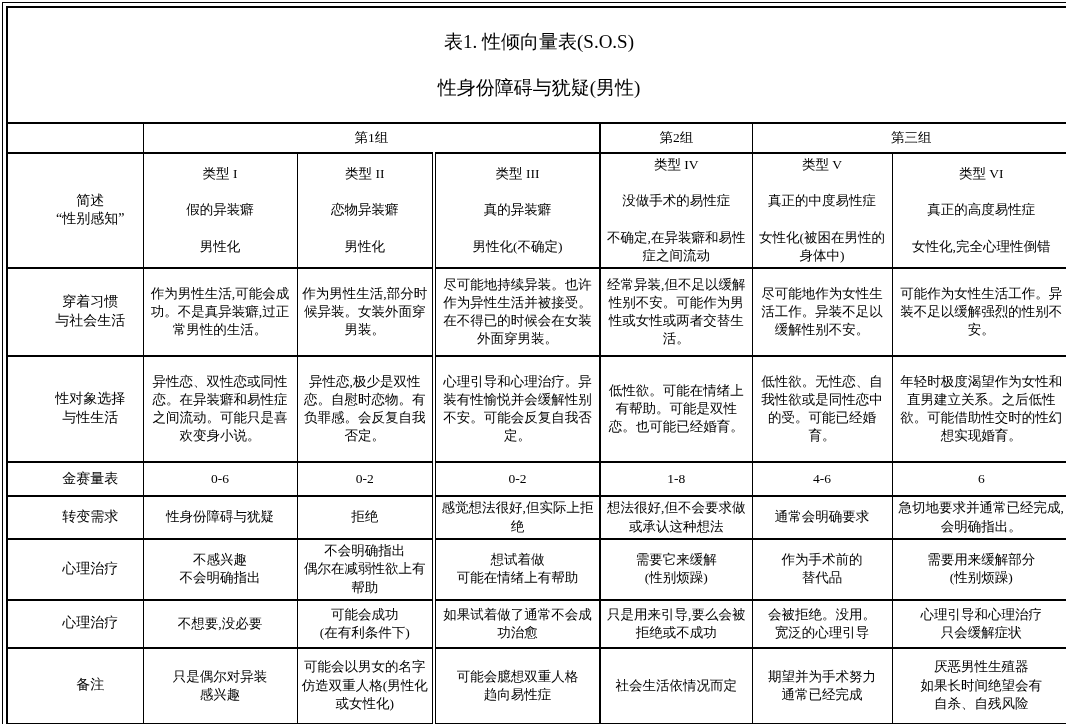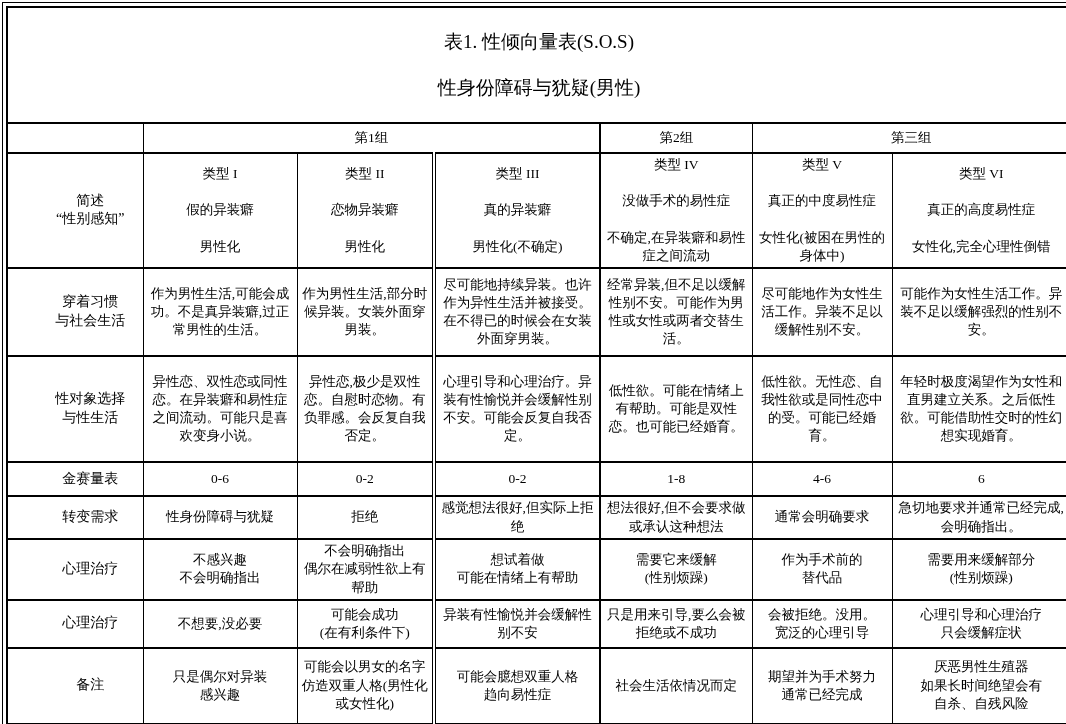--- a/index.html
+++ b/index.html
@@ -178,21 +178,21 @@
 替代品</td>
     <td>需要用来缓解部分
 (性别烦躁)</td>
   </tr>
 
   <tr class="r-psych">
     <th class="rowlab">心理治疗</th>
     <td>不想要,没必要</td>
     <td>可能会成功
 (在有利条件下)</td>
-    <td class="b-dbl">异装有性愉悦并会缓解性别不安</td>
+    <td class="b-dbl">如果试着做了通常不会成功治愈</td>
     <td class="b-grp">只是用来引导,要么会被拒绝或不成功</td>
     <td>会被拒绝。没用。
 宽泛的心理引导</td>
     <td>心理引导和心理治疗
 只会缓解症状</td>
   </tr>
 
   <tr class="r-notes">
     <th class="rowlab">备注</th>
     <td>只是偶尔对异装

